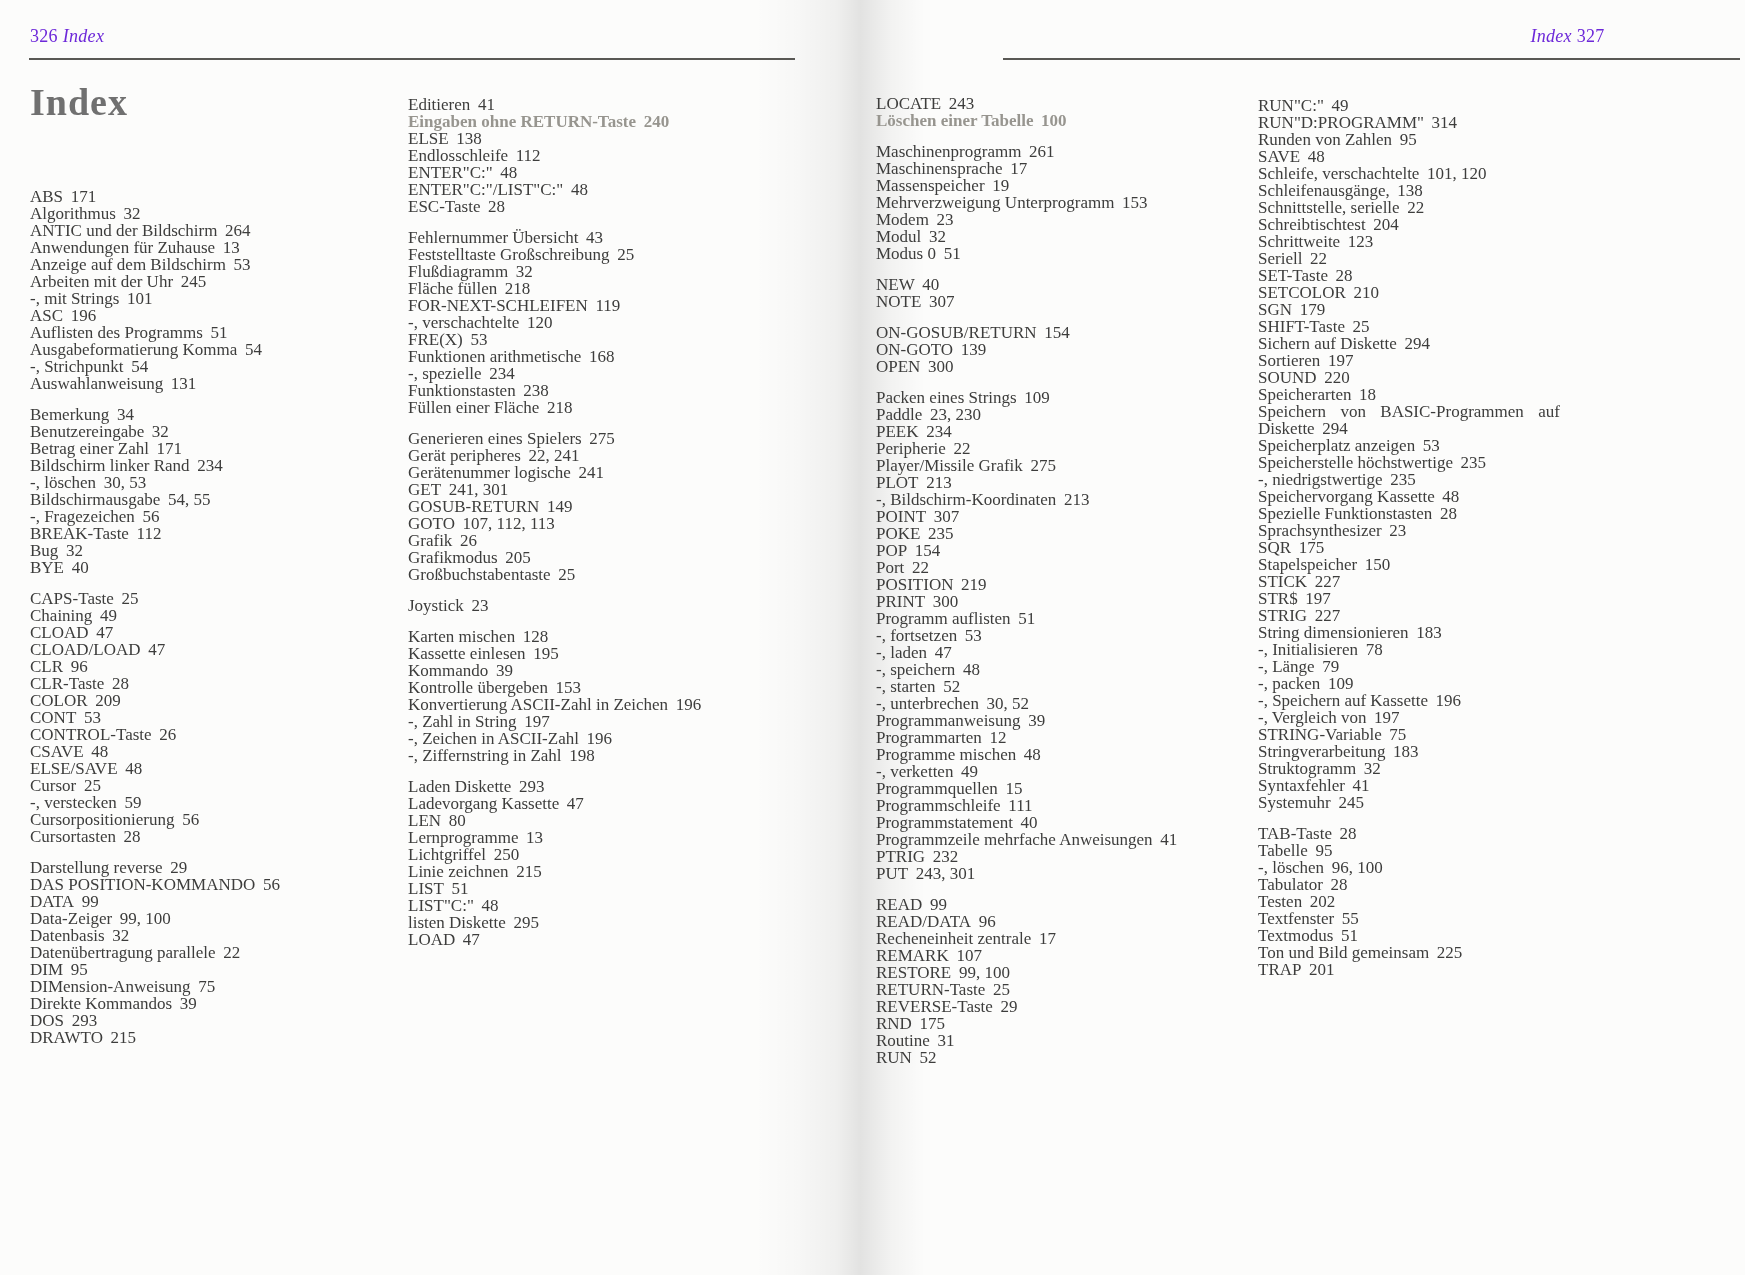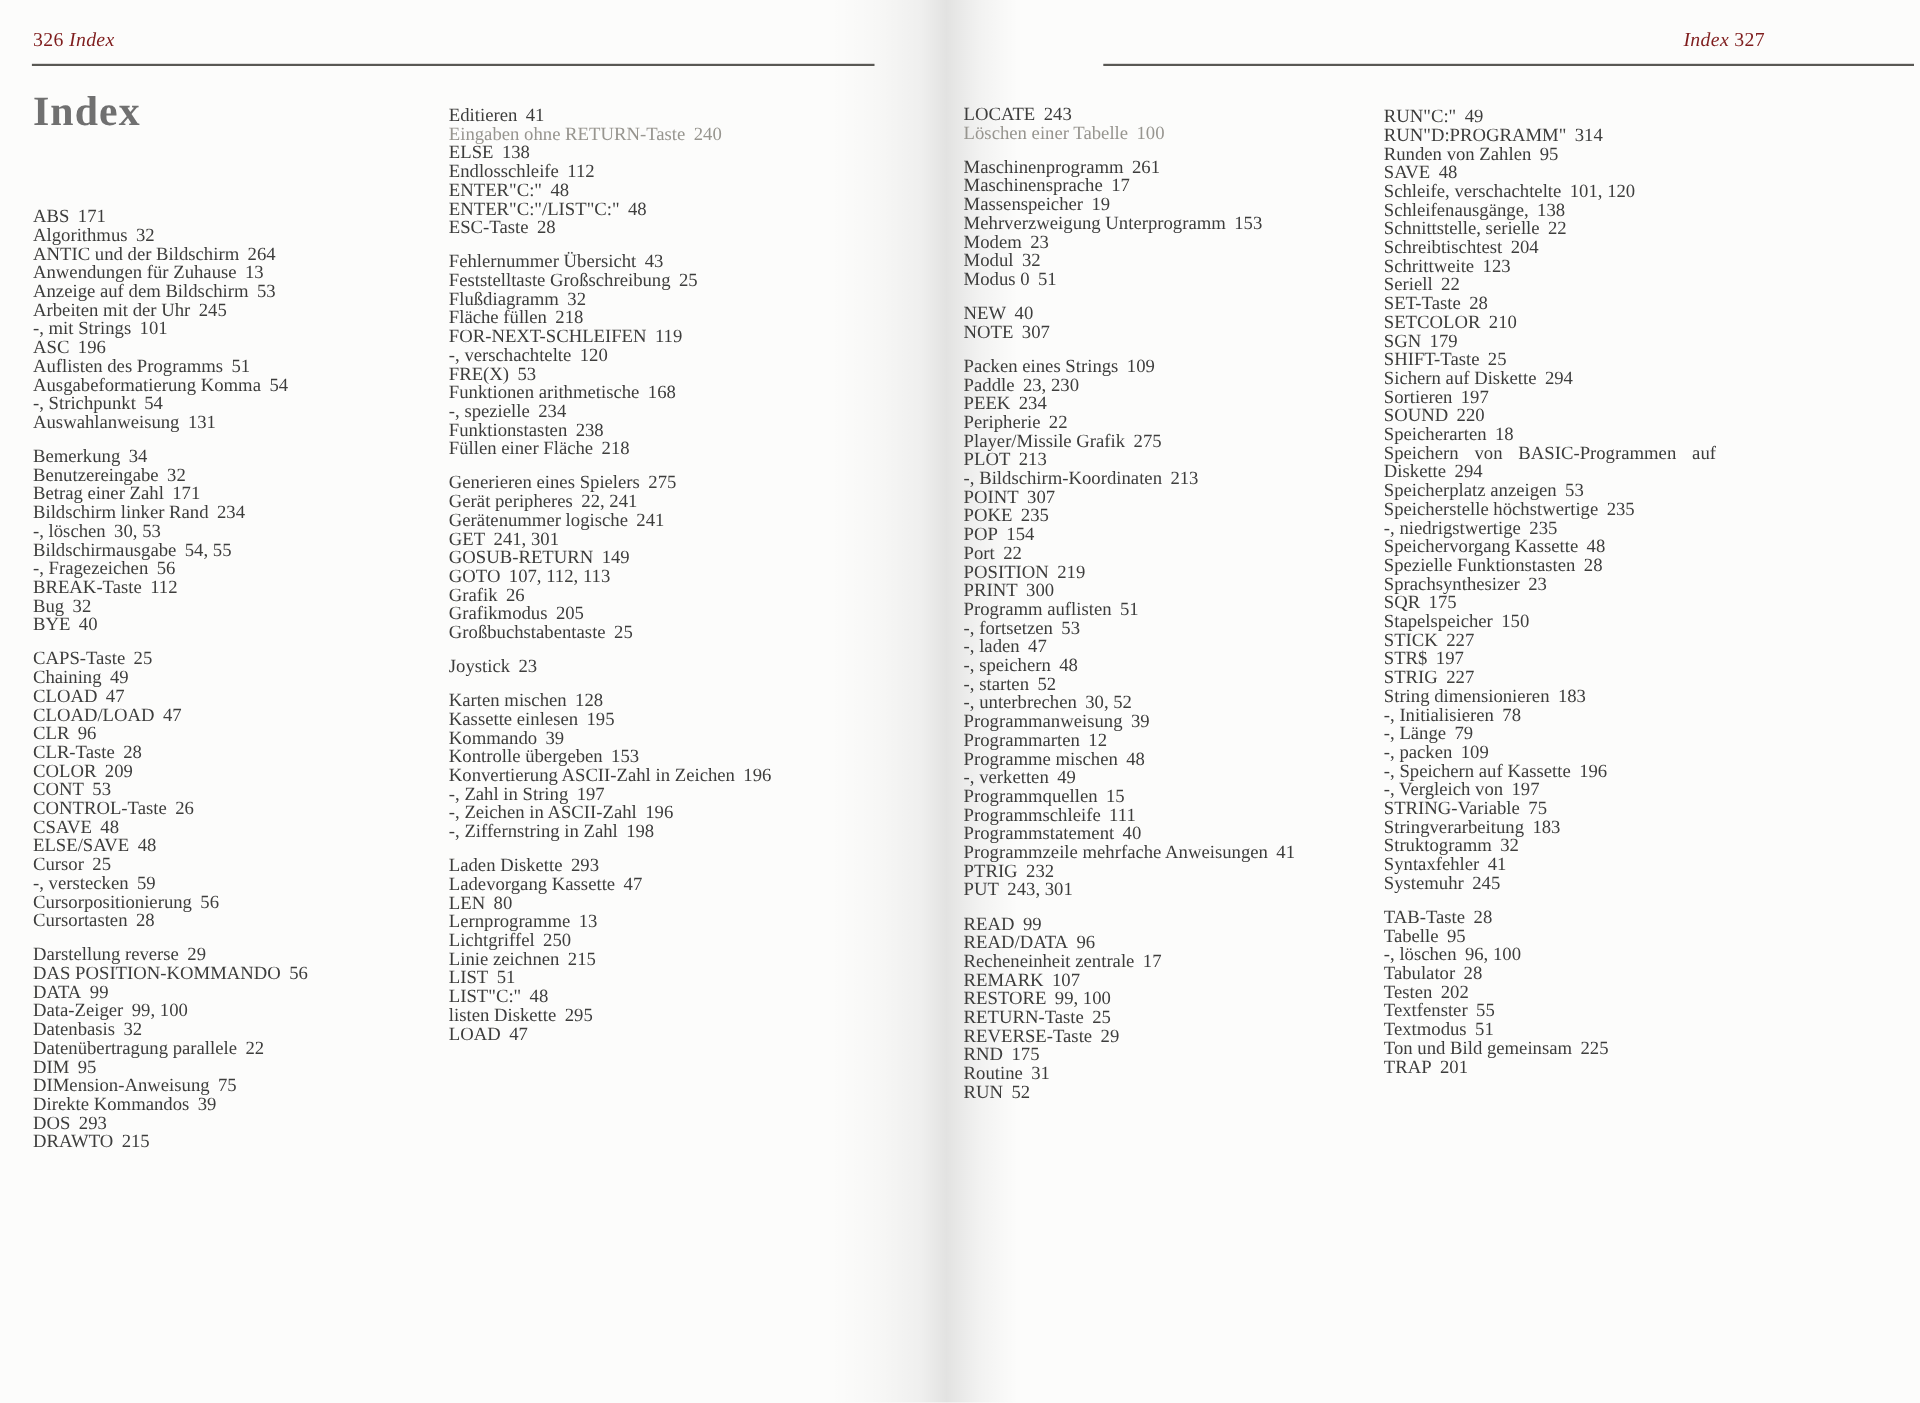--- a/index.html
+++ b/index.html
@@ -3,21 +3,21 @@
 <meta charset="utf-8">
 <style>
   html,body{margin:0;padding:0;}
   body{
     width:1745px;height:1275px;position:relative;
     background:#fcfcfb;
     font-family:"Liberation Serif", serif;
     color:#3d3d3c;
     overflow:hidden;
   }
-  .page-header{position:absolute;top:26px;font-size:18px;color:#7f1d1d;letter-spacing:0.3px;}
+  .page-header{position:absolute;top:26px;font-size:18px;color:#6d28d9;letter-spacing:0.3px;}
   .page-header .ital{font-style:italic;}
   .header-left{left:30px;}
   .header-right{left:1395px;width:345px;text-align:center;}
   .rule{position:absolute;top:58px;height:2px;background:#595854;}
   .rule-left{left:29px;width:766px;}
   .rule-right{left:1003px;width:737px;}
   .big-title{
     position:absolute;left:30px;top:80px;
     font-size:38px;font-weight:bold;color:#707070;letter-spacing:1px;
   }
@@ -26,21 +26,21 @@
     background:linear-gradient(90deg, rgba(0,0,0,0) 0%, rgba(0,0,0,0.02) 25%,
       rgba(0,0,0,0.05) 48%, rgba(0,0,0,0.10) 62%, rgba(0,0,0,0.04) 80%, rgba(0,0,0,0) 100%);
   }
   .col{position:absolute;font-size:17px;line-height:17px;white-space:nowrap;}
   .col-1{left:30px;top:188px;width:300px;}
   .col-2{left:408px;top:96px;width:300px;}
   .col-3{left:876px;top:95px;width:300px;}
   .col-4{left:1258px;top:97px;width:302px;}
   .group{margin-bottom:14px;}
   .entry .n{margin-left:0.45em;}
-  .entry.faded{color:#97958f;}
+  .entry.faded{color:#97958f;font-weight:bold;}
   .entry.justify{display:flex;justify-content:space-between;width:100%;white-space:normal;}
 </style>
 </head>
 <body>
 
 <div class="gutter"></div>
 
 <div class="page-header header-left">
   <span>326</span>
   <span class="ital">Index</span>
@@ -184,20 +184,25 @@
       <div class="entry"><span class="t">Maschinensprache</span><span class="n">17</span></div>
       <div class="entry"><span class="t">Massenspeicher</span><span class="n">19</span></div>
       <div class="entry"><span class="t">Mehrverzweigung Unterprogramm</span><span class="n">153</span></div>
       <div class="entry"><span class="t">Modem</span><span class="n">23</span></div>
       <div class="entry"><span class="t">Modul</span><span class="n">32</span></div>
       <div class="entry"><span class="t">Modus 0</span><span class="n">51</span></div>
     </div>
     <div class="group">
       <div class="entry"><span class="t">NEW</span><span class="n">40</span></div>
       <div class="entry"><span class="t">NOTE</span><span class="n">307</span></div>
+    </div>
+    <div class="group">
+      <div class="entry"><span class="t">ON-GOSUB/RETURN</span><span class="n">154</span></div>
+      <div class="entry"><span class="t">ON-GOTO</span><span class="n">139</span></div>
+      <div class="entry"><span class="t">OPEN</span><span class="n">300</span></div>
     </div>
     <div class="group">
       <div class="entry"><span class="t">Packen eines Strings</span><span class="n">109</span></div>
       <div class="entry"><span class="t">Paddle</span><span class="n">23, 230</span></div>
       <div class="entry"><span class="t">PEEK</span><span class="n">234</span></div>
       <div class="entry"><span class="t">Peripherie</span><span class="n">22</span></div>
       <div class="entry"><span class="t">Player/Missile Grafik</span><span class="n">275</span></div>
       <div class="entry"><span class="t">PLOT</span><span class="n">213</span></div>
       <div class="entry"><span class="t">-, Bildschirm-Koordinaten</span><span class="n">213</span></div>
       <div class="entry"><span class="t">POINT</span><span class="n">307</span></div>

